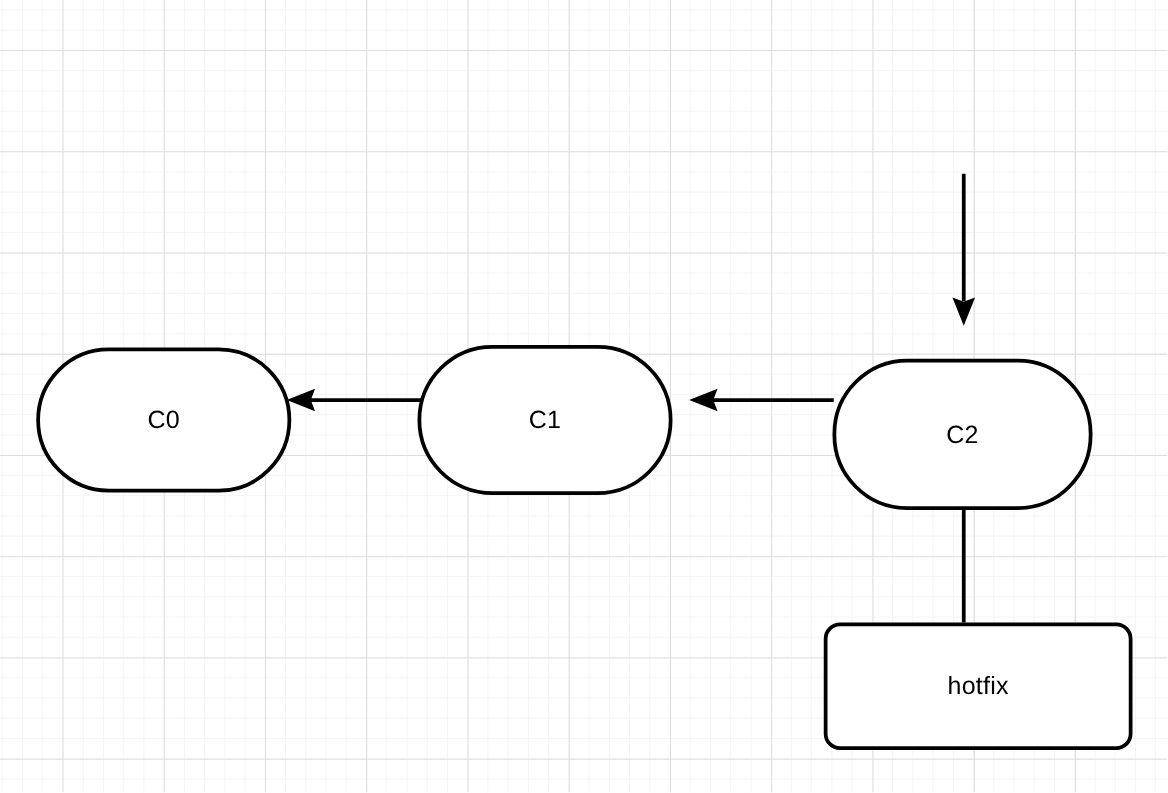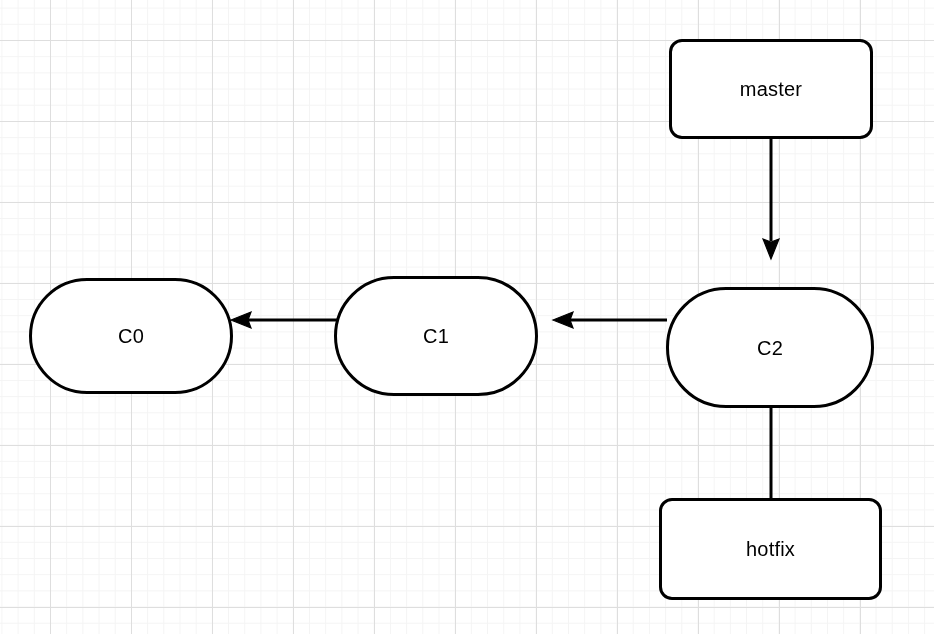--- a/index.html
+++ b/index.html
@@ -51,21 +51,21 @@
     line-height: 1;
     color: #000000;
     letter-spacing: 0.2px;
   }
   
   .box-branch { border-radius: 13px; }
   
   .box-commit { border-radius: 60px; margin-top: 17px; }
 
   #node-master { left: 669px; top: 39px;  width: 204px; height: 100px; }
-  #node-hotfix { left: 659px; top: 498px; width: 223px; height: 102px; }
+  #node-hotfix { left: 659px; top: 498px; width: 247px; height: 102px; }
   #node-c0     { left: 29px;  top: 261px; width: 204px; height: 116px; }
   #node-c1     { left: 334px; top: 259px; width: 204px; height: 120px; }
   #node-c2     { left: 666px; top: 270px; width: 208px; height: 121px; }
 </style>
 </head>
 <body>
 
 <div id="canvas">
 
   <svg id="edges" viewBox="0 0 934 634" width="934" height="634" xmlns="http://www.w3.org/2000/svg">
@@ -84,23 +84,20 @@
       <line x1="771" y1="139" x2="771" y2="241" stroke="#000000" stroke-width="3"></line>
       <path d="M 771 259 L 763 239 L 771 242 L 779 239 Z" fill="#000000" stroke="#000000" stroke-width="1.2"></path>
     </g>
 
     <g>
       <line x1="771" y1="498" x2="771" y2="398" stroke="#000000" stroke-width="3"></line>
       <path d="M 771 380 L 763 400 L 771 397 L 779 400 Z" fill="#000000" stroke="#000000" stroke-width="1.2"></path>
     </g>
   </svg>
 
-  <div class="node box-branch" id="node-master">
-    <span class="node-label">master</span>
-  </div>
 
   <div class="node box-commit" id="node-c0">
     <span class="node-label">C0</span>
   </div>
 
   <div class="node box-commit" id="node-c1">
     <span class="node-label">C1</span>
   </div>
 
   <div class="node box-commit" id="node-c2">

